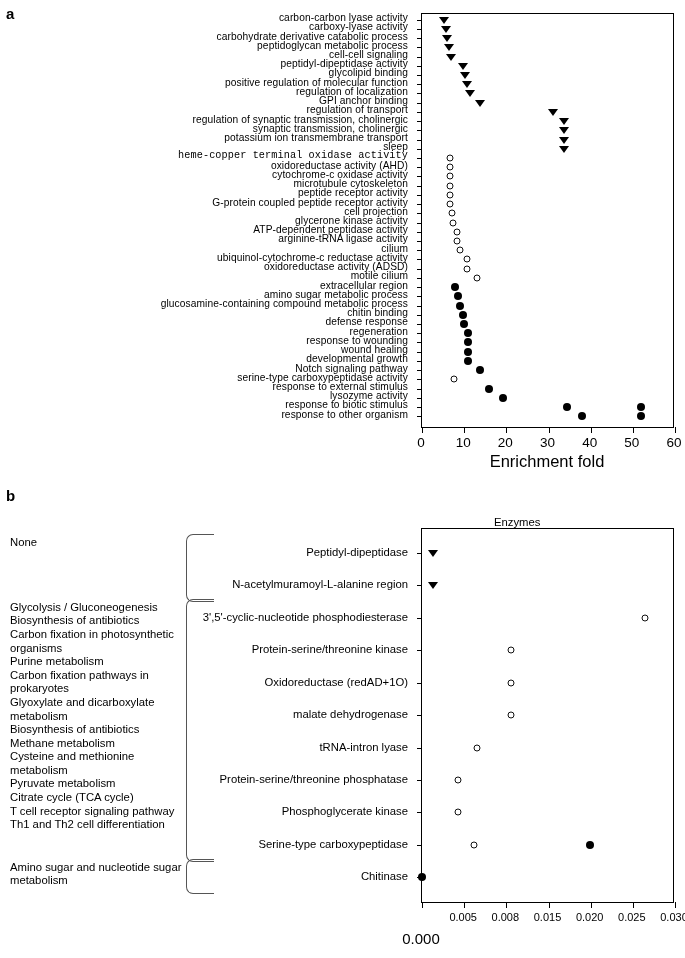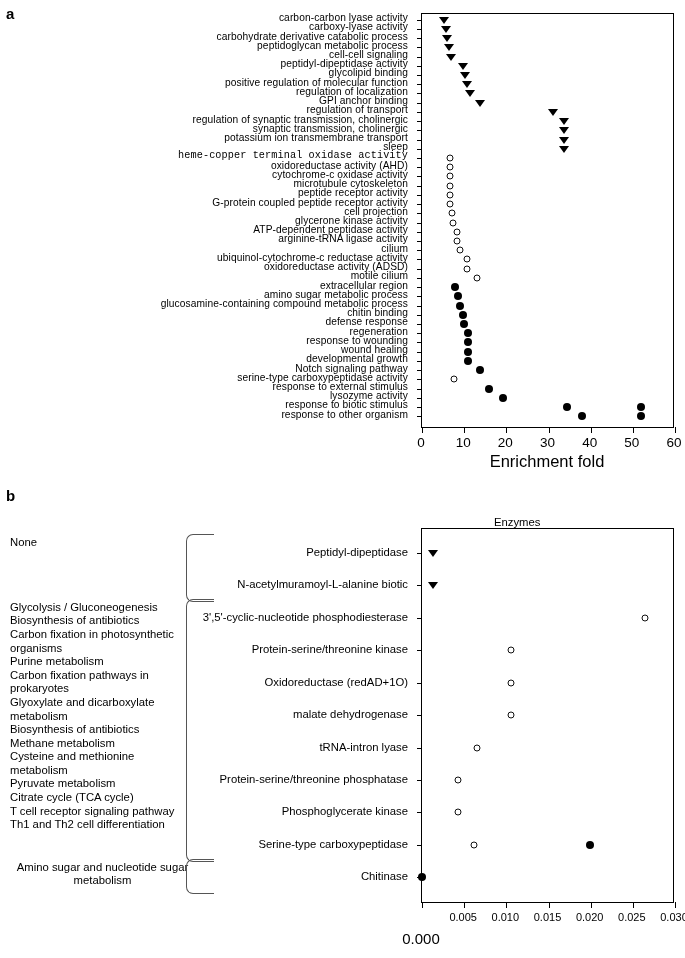--- a/index.html
+++ b/index.html
@@ -208,30 +208,30 @@
   </div>
 
 <div id="panel-b">
   <div class="panel-letter" style="left:6px;top:0px;">b</div>
 
   <div id="b-head-enz">Enzymes</div>
 
   <div id="b-paths">
       <div class="b-path-block" style="top: 47.8442px;">None</div>
       <div class="b-path-block" style="top: 112.779px;">Glycolysis / Gluconeogenesis<br>Biosynthesis of antibiotics<br>Carbon fixation in photosynthetic<br>organisms<br>Purine metabolism<br>Carbon fixation pathways in<br>prokaryotes<br>Glyoxylate and dicarboxylate<br>metabolism<br>Biosynthesis of antibiotics<br>Methane metabolism<br>Cysteine and methionine<br>metabolism<br>Pyruvate metabolism<br>Citrate cycle (TCA cycle)<br>T cell receptor signaling pathway<br>Th1 and Th2 cell differentiation</div>
-      <div class="b-path-block" style="top: 372.519px; text-align: center;">Amino sugar and nucleotide sugar<br>metabolism</div>
+      <div class="b-path-block" style="top: 372.519px;">Amino sugar and nucleotide sugar<br>metabolism</div>
     </div>
   <div id="b-brackets">
       <div class="brk" style="left: 186px; top: 45.8442px; height: 68.1818px;"></div>
       <div class="brk" style="left: 186px; top: 110.779px; height: 262.987px;"></div>
       <div class="brk" style="left: 186px; top: 370.519px; height: 35.7143px;"></div>
     </div>
   <div id="b-enz-labels">
       <div class="b-enz" style="top: 57.7013px;">Peptidyl-dipeptidase</div>
-      <div class="b-enz" style="top: 90.1688px;">N-acetylmuramoyl-L-alanine biotic</div>
+      <div class="b-enz" style="top: 90.1688px;">N-acetylmuramoyl-L-alanine region</div>
       <div class="b-enz" style="top: 122.636px;">3',5'-cyclic-nucleotide phosphodiesterase</div>
       <div class="b-enz" style="top: 155.104px;">Protein-serine/threonine kinase</div>
       <div class="b-enz" style="top: 187.571px;">Oxidoreductase (redAD+1O)</div>
       <div class="b-enz" style="top: 220.039px;">malate dehydrogenase</div>
       <div class="b-enz" style="top: 252.506px;">tRNA-intron lyase</div>
       <div class="b-enz" style="top: 284.974px;">Protein-serine/threonine phosphatase</div>
       <div class="b-enz" style="top: 317.442px;">Phosphoglycerate kinase</div>
       <div class="b-enz" style="top: 349.909px;">Serine-type carboxypeptidase</div>
       <div class="b-enz" style="top: 382.377px;">Chitinase</div>
     </div>
@@ -264,18 +264,18 @@
       <div class="xtick" style="left: 42.1667px;"></div>
       <div class="xtick" style="left: 84.3333px;"></div>
       <div class="xtick" style="left: 126.5px;"></div>
       <div class="xtick" style="left: 168.667px;"></div>
       <div class="xtick" style="left: 210.833px;"></div>
       <div class="xtick" style="left: 253px;"></div>
     </div>
 
 <div class="xtlab" style="font-size: 15px; left: 421px; top: 444px;">0.000</div>
     <div class="xtlab" style="font-size: 11px; left: 463.167px; top: 423px;">0.005</div>
-    <div class="xtlab" style="font-size: 11px; left: 505.333px; top: 423px;">0.010</div>
+    <div class="xtlab" style="font-size: 11px; left: 505.333px; top: 423px;">0.008</div>
     <div class="xtlab" style="font-size: 11px; left: 547.5px; top: 423px;">0.015</div>
     <div class="xtlab" style="font-size: 11px; left: 589.667px; top: 423px;">0.020</div>
     <div class="xtlab" style="font-size: 11px; left: 631.833px; top: 423px;">0.025</div>
     <div class="xtlab" style="font-size: 11px; left: 674px; top: 423px;">0.030</div>
   </div>
 
 </body></html>

